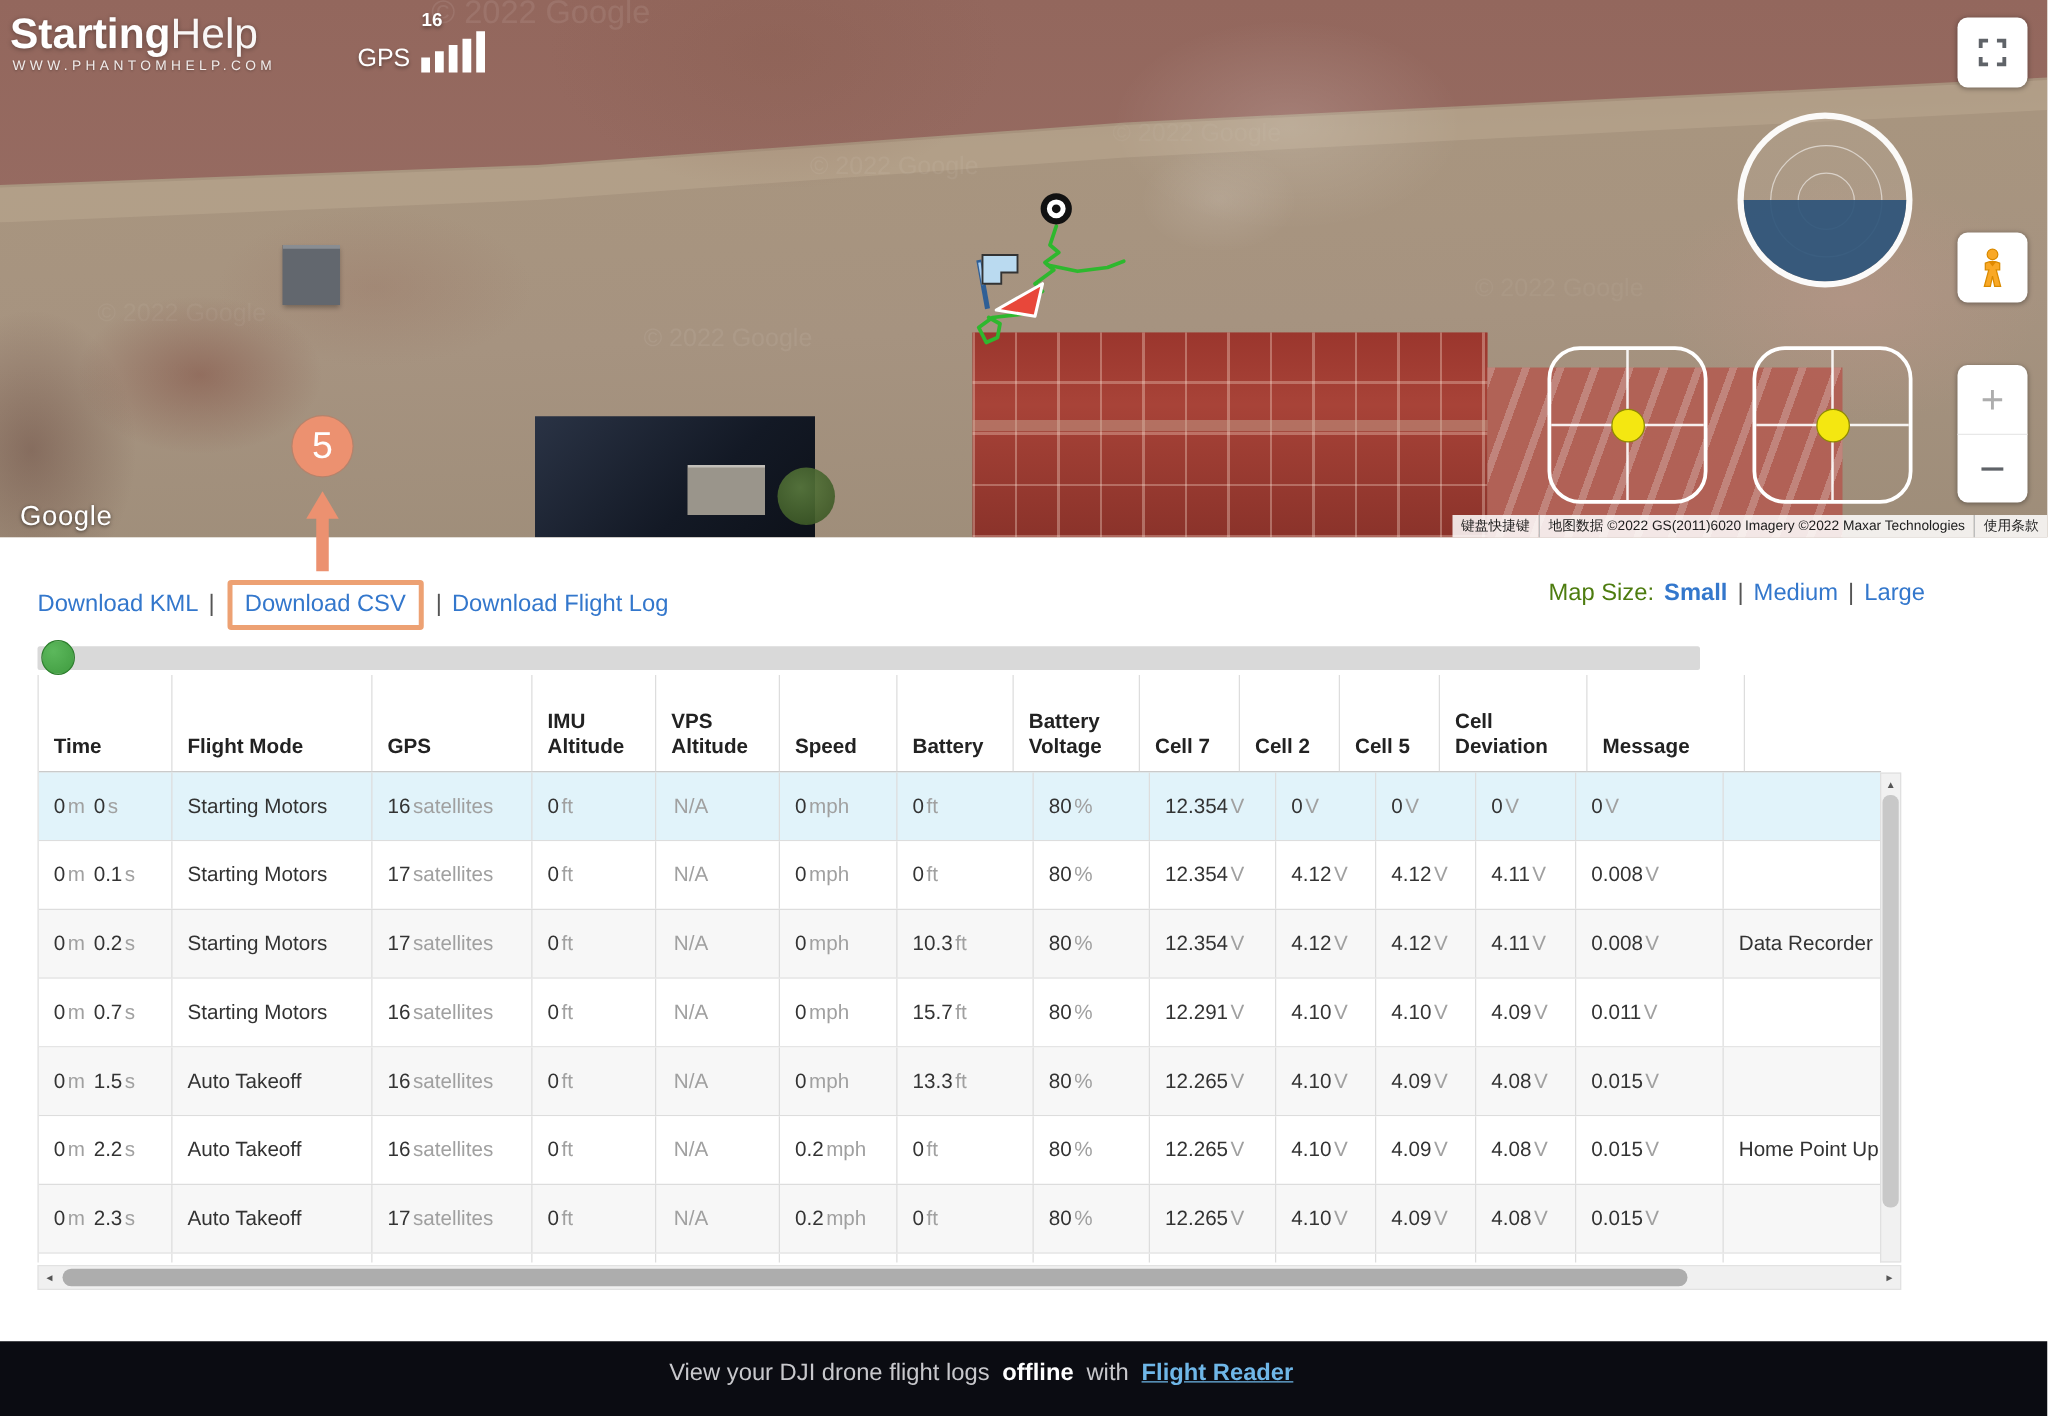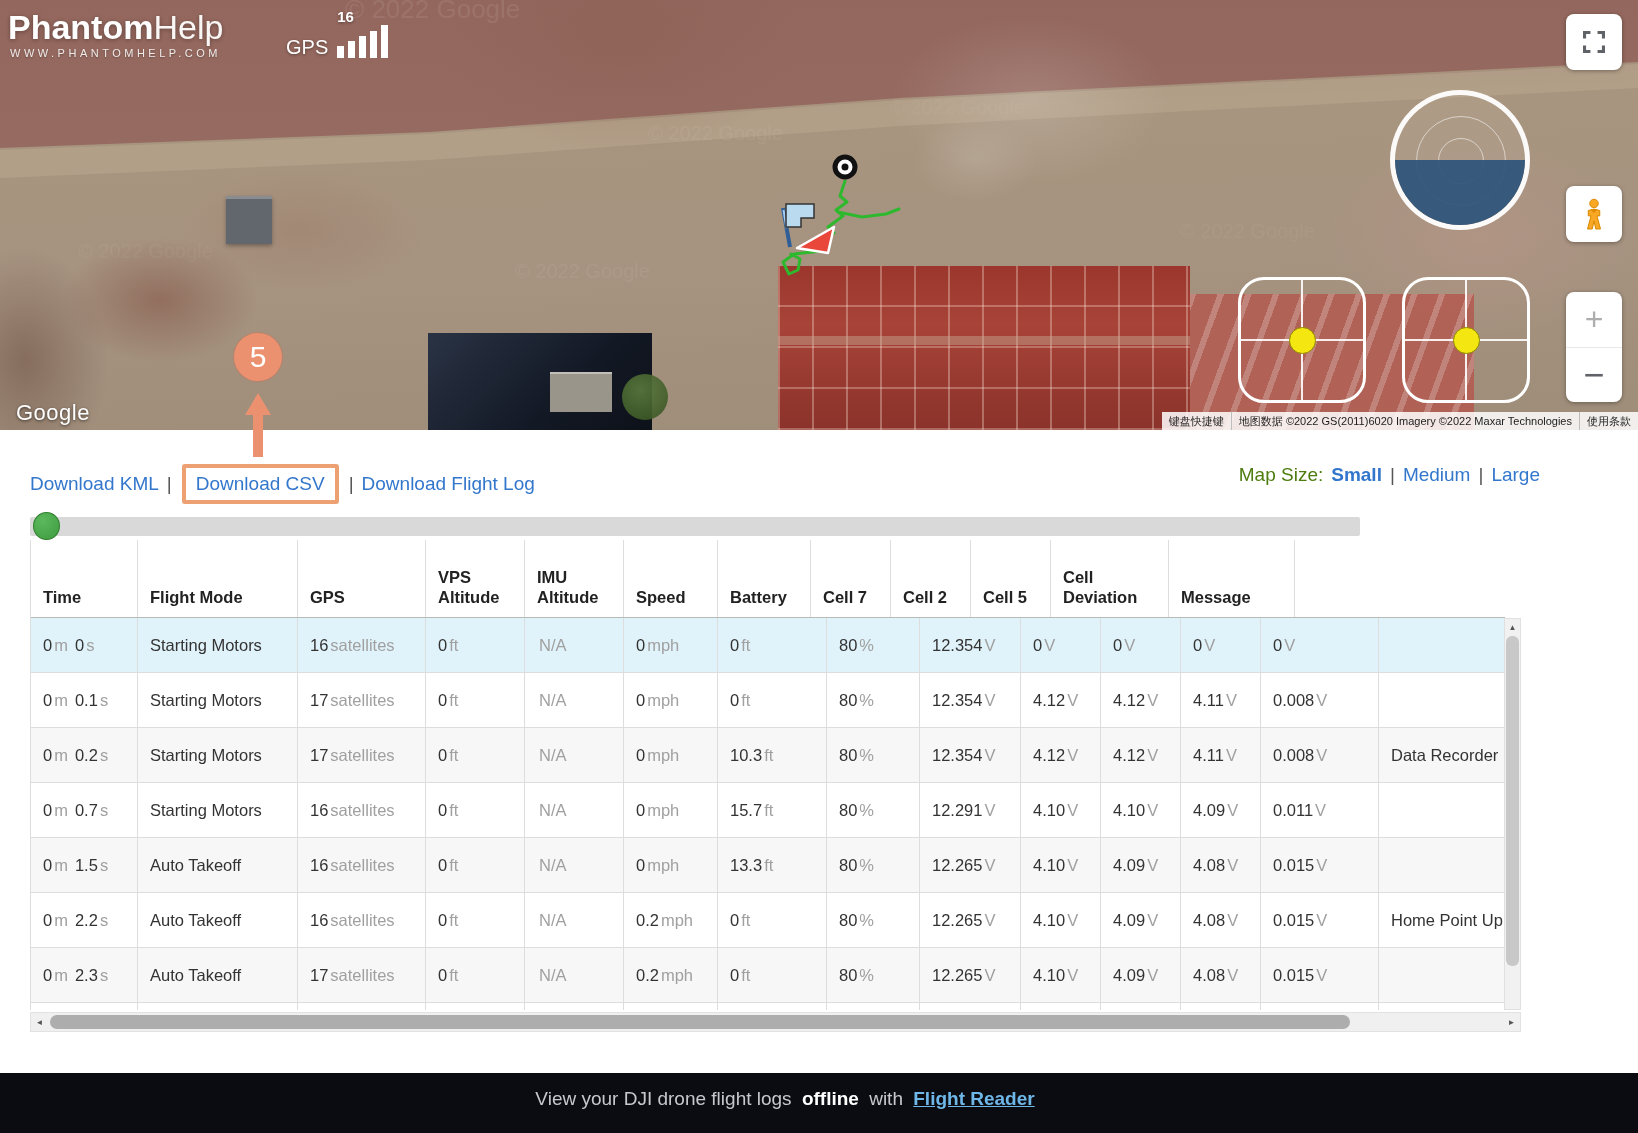--- a/index.html
+++ b/index.html
@@ -166,21 +166,21 @@
     <line x1="783" y1="208" x2="790" y2="247" stroke="#2f5f96" stroke-width="4"></line>
     <line x1="783.5" y1="210" x2="786.5" y2="228" stroke="#a8cdf0" stroke-width="2"></line>
     <polygon points="786,204 814,204 814,218 801,218 801,227 786,227" fill="#badaf0" stroke="#333" stroke-width="1.5"></polygon>
     <polygon points="797,248 834,227 828,253" fill="#e8473a" stroke="#fff" stroke-width="2.5" stroke-linejoin="round"></polygon>
     <circle cx="845" cy="167" r="10" fill="#fff" stroke="#111" stroke-width="5"></circle>
     <circle cx="845" cy="167" r="3.5" fill="#111"></circle>
   </svg>
 
   <div class="brand">
     <div class="brand-main">
-      <span class="brand-bold">Phantom</span><span class="brand-light">Help</span>
+      <span class="brand-bold">Starting</span><span class="brand-light">Help</span>
     </div>
     <div class="brand-tag">WWW.PHANTOMHELP.COM</div>
   </div>
 
   <div class="gps">
     <span class="gps-label">GPS</span>
     <span class="gps-bars-wrap">
       <span class="gps-count">16</span>
       <span class="gps-bars">
         <span></span>
@@ -249,24 +249,25 @@
 
 <div class="timeline">
   <div class="tl-handle"></div>
 </div>
 
 <div class="ftable">
   <div class="hrow" id="thead">
       <div class="hcell" style="width: 107px;">Time</div>
       <div class="hcell" style="width: 160px;">Flight Mode</div>
       <div class="hcell" style="width: 128px;">GPS</div>
+      <div class="hcell" style="width: 99px;">IMU Altitude</div>
       <div class="hcell" style="width: 99px;">VPS Altitude</div>
-      <div class="hcell" style="width: 99px;">IMU Altitude</div>
       <div class="hcell" style="width: 94px;">Speed</div>
       <div class="hcell" style="width: 93px;">Battery</div>
+      <div class="hcell" style="width: 101px;">Battery Voltage</div>
       <div class="hcell" style="width: 80px;">Cell 7</div>
       <div class="hcell" style="width: 80px;">Cell 2</div>
       <div class="hcell" style="width: 80px;">Cell 5</div>
       <div class="hcell" style="width: 118px;">Cell Deviation</div>
       <div class="hcell" style="width: 126px;">Message</div>
     </div>
   <div id="tbody">
       <div class="trow hl">
         <div class="tcell" style="width: 107px;">
           <span class="seg"><span class="v">0</span><span class="u">m</span></span>

